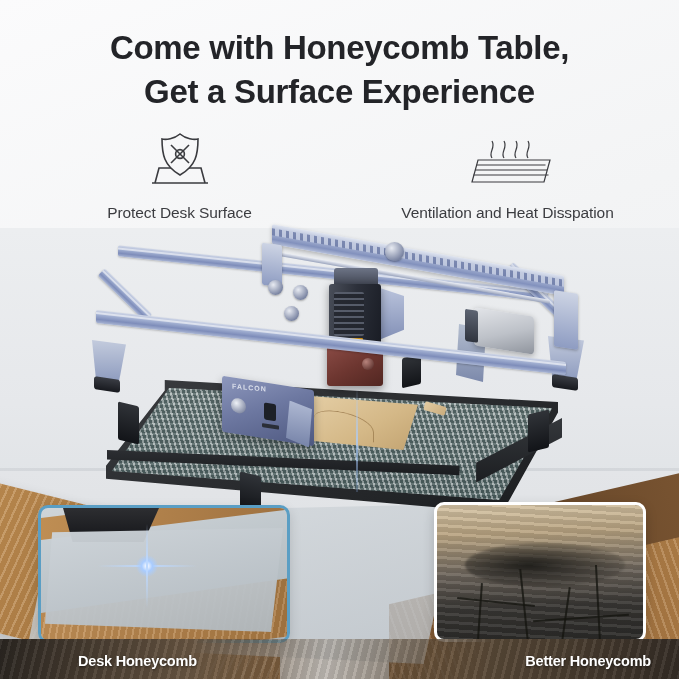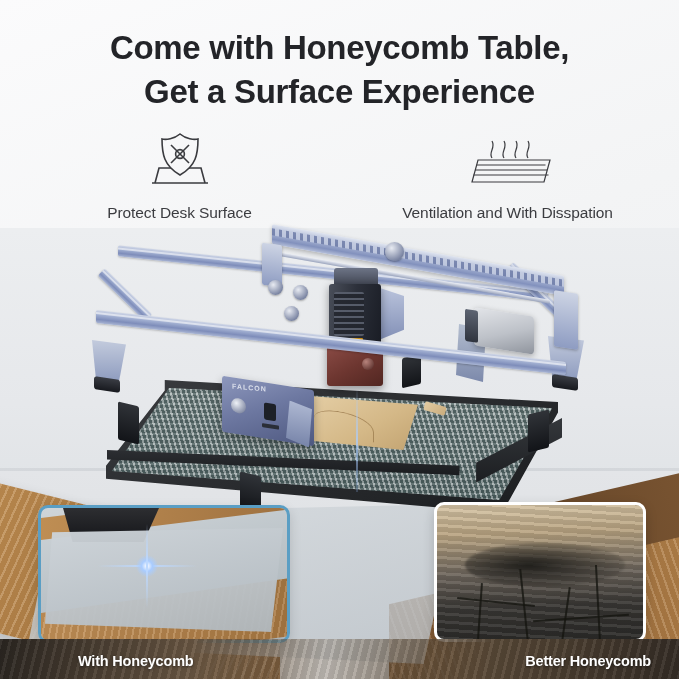--- a/index.html
+++ b/index.html
@@ -476,21 +476,21 @@
           <path d="M22 32 L32 32 L84 32 L94 32 L88 54 L16 54 Z"></path>
           <line x1="20.5" y1="37" x2="89.5" y2="37"></line>
           <line x1="19" y1="42" x2="91" y2="42"></line>
           <line x1="17.5" y1="47" x2="92.5" y2="47"></line>
           <path d="M36 30 C32 24 40 20 36 13"></path>
           <path d="M48 30 C44 24 52 20 48 13"></path>
           <path d="M60 30 C56 24 64 20 60 13"></path>
           <path d="M72 30 C68 24 76 20 72 13"></path>
         </svg>
       </div>
-      <div class="flabel">Ventilation and With Disspation</div>
+      <div class="flabel">Ventilation and Heat Disspation</div>
     </div>
 
   </div>
 
   <div class="stage">
 
     <div class="wall"></div>
     <div class="floor-edge"></div>
     <div class="floor"></div>
 
@@ -591,16 +591,16 @@
     <div class="char-blob"></div>
     <div class="crack c1"></div>
     <div class="crack c2"></div>
     <div class="crack c3"></div>
     <div class="crack c4"></div>
     <div class="crack c5"></div>
     <div class="crack c6"></div>
   </div>
 
   <div class="bottom-strip"></div>
-  <div class="cap cap-left">With Honeycomb</div>
+  <div class="cap cap-left">Desk Honeycomb</div>
   <div class="cap cap-right">Better Honeycomb</div>
 
 </div>
 
 </body></html>

